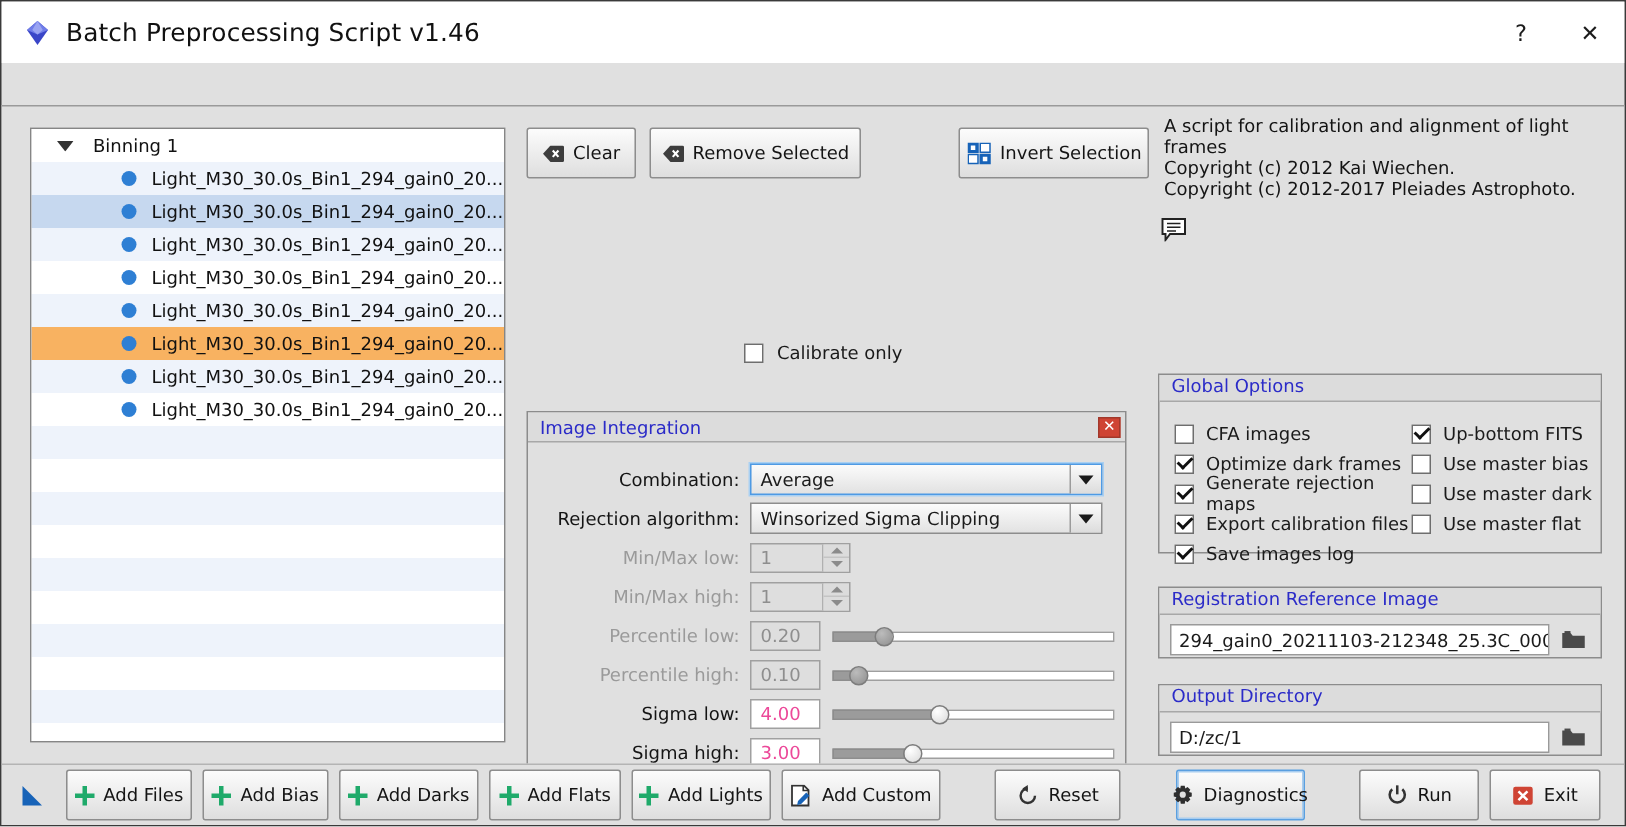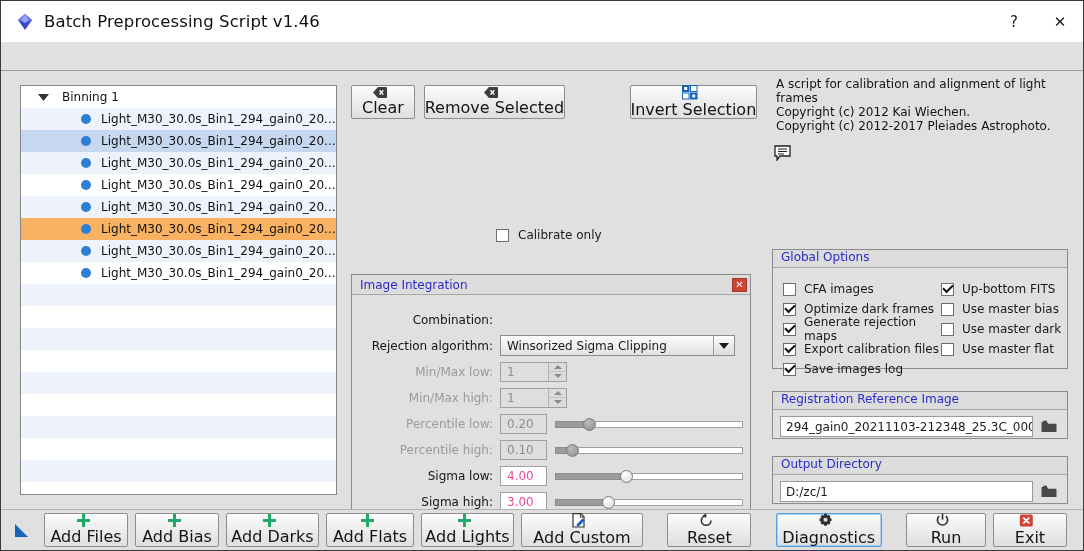--- a/index.html
+++ b/index.html
@@ -140,31 +140,30 @@
     background: #2e7fd4;
     flex: none;
   }
   .file-label { margin-left: 10px; }
 
   
   .btn {
     background: linear-gradient(#fcfcfc, #dedede);
     border: 1px solid #8d8d8d;
     border-radius: 2px;
-    font-size: 16px;
+    font-size: 12px;
     color: #141414;
     display: inline-flex;
     align-items: center;
     justify-content: center;
     box-sizing: border-box;
     height: 24px;
     padding: 16px 10px;
     white-space: nowrap;
     cursor: default;
-    flex-direction: column;
   }
   .btn .bi { margin-right: 6px; display: flex; align-items: center; flex: none; }
   .btn.focused {
     border-color: #5a9fe0;
     box-shadow: 0 0 0 1px #a8cdf0 inset;
   }
   .top-btns {
     position: absolute;
     left: 350px; top: 14px;
     display: flex;
@@ -595,20 +594,26 @@
 
     <div class="ii-panel">
       <div class="ii-head">
         <span class="ii-title">Image Integration</span>
         <span class="ii-close">✕</span>
       </div>
       <div class="ii-body">
 
         <div class="row">
           <div class="rlabel">Combination:</div>
+          <div class="combo focused">
+            <span>Average</span>
+            <span class="arrowbox">
+                <span class="caret-down"></span>
+              </span>
+          </div>
         </div>
 
         <div class="row">
           <div class="rlabel">Rejection algorithm:</div>
           <div class="combo">
             <span>Winsorized Sigma Clipping</span>
             <span class="arrowbox">
                 <span class="caret-down"></span>
               </span>
           </div>
@@ -822,21 +827,21 @@
       <span>Add Darks</span>
     </div>
     <div class="btn" style="width:88px">
       <span class="bi plus-icon"></span>
       <span>Add Flats</span>
     </div>
     <div class="btn" style="width:93px">
       <span class="bi plus-icon"></span>
       <span>Add Lights</span>
     </div>
-    <div class="btn" style="width:122px">
+    <div class="btn" style="width:106px">
       <span class="bi">
         <svg width="15" height="15" viewBox="0 0 15 15">
           <path d="M1,0.7 H9 L12,3.7 V14 H1 Z" fill="#fff" stroke="#333" stroke-width="1.2"></path>
           <path d="M8.5,0.9 V4 H11.8" fill="none" stroke="#333" stroke-width="1.1"></path>
           <path d="M5,11 L10.5,5.4 L12.6,7.5 L7.1,13 L4.4,13.6 Z" fill="#1763b8"></path>
         </svg>
       </span>
       <span>Add Custom</span>
     </div>
 
@@ -847,21 +852,21 @@
         <svg width="15" height="15" viewBox="0 0 15 15">
           <path d="M12,7.5 A4.8,4.8 0 1 1 7.2,2.7" fill="none" stroke="#333" stroke-width="1.6"></path>
           <path d="M7.2,0.3 V5.1 L3.6,2.7 Z" fill="#333"></path>
         </svg>
       </span>
       <span>Reset</span>
     </div>
 
     <div class="spacer-lg"></div>
 
-    <div class="btn focused" style="width:106px">
+    <div class="btn focused" style="width:86px">
       <span class="bi">
         <svg width="15" height="15" viewBox="0 0 16 16">
           <path d="M6.6,0.8 H9.4 L9.8,2.8 L11.4,1.8 L13.4,3.8 L12.4,5.4 L14.4,5.8 V8.6 L12.4,9 L13.4,10.6 L11.4,12.6 L9.8,11.6 L9.4,13.6 H6.6 L6.2,11.6 L4.6,12.6 L2.6,10.6 L3.6,9 L1.6,8.6 V5.8 L3.6,5.4 L2.6,3.8 L4.6,1.8 L6.2,2.8 Z" fill="#2e2e2e"></path>
           <circle cx="8" cy="7.2" r="2.2" fill="#e0e0e0"></circle>
         </svg>
       </span>
       <span>Diagnostics</span>
     </div>
 
     <div class="spacer-lg"></div>

